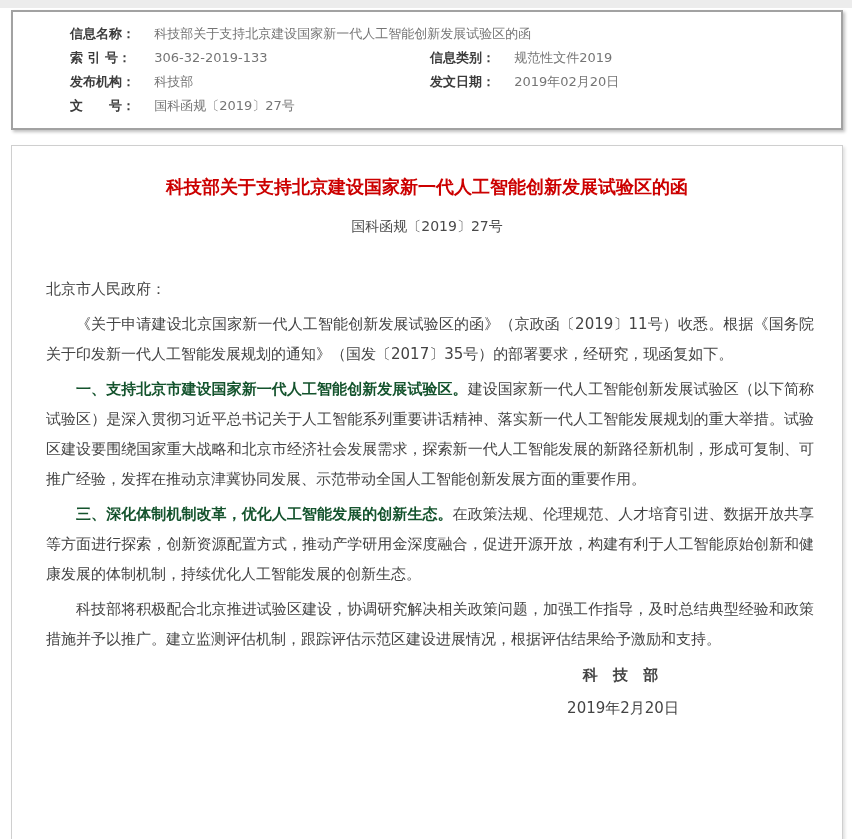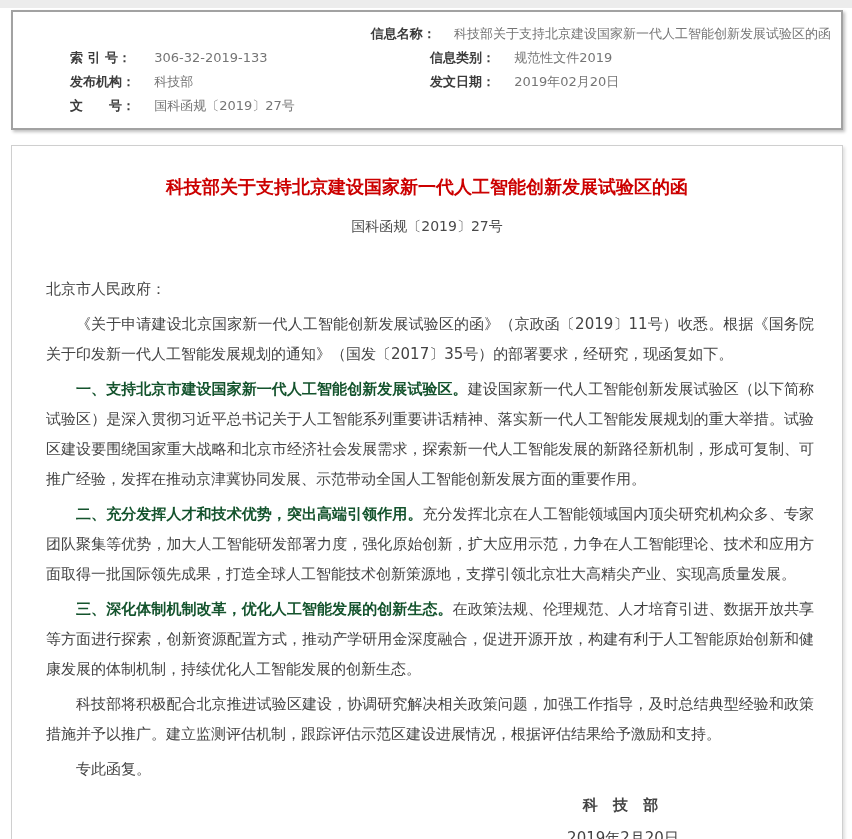--- a/index.html
+++ b/index.html
@@ -95,21 +95,21 @@
   }
   .signature { letter-spacing: 5px; font-weight: bold; }
 </style>
 </head>
 <body>
 
 <div class="top-band"></div>
 
 <div class="info-box">
   <div class="info-row">
-    <div class="info-cell-left" style="flex:1 1 auto; width:auto;text-align:right;">
+    <div class="info-cell-left" style="flex:1 1 auto; width:auto;">
       <span class="info-label">信息名称：</span>
       <span class="info-value">科技部关于支持北京建设国家新一代人工智能创新发展试验区的函</span>
     </div>
   </div>
   <div class="info-row">
     <div class="info-cell-left">
       <span class="info-label">索 引 号：</span>
       <span class="info-value">306-32-2019-133</span>
     </div>
     <div class="info-cell-right">
@@ -139,26 +139,24 @@
   <h1 class="doc-title" style="color: rgb(204, 0, 0);">科技部关于支持北京建设国家新一代人工智能创新发展试验区的函</h1>
   <div class="doc-number">国科函规〔2019〕27号</div>
 
   <div class="doc-body">
     <p class="salutation">北京市人民政府：</p>
 
     <p><span class="para-lead"></span><span>《关于申请建设北京国家新一代人工智能创新发展试验区的函》（京政函〔2019〕11号）收悉。根据《国务院关于印发新一代人工智能发展规划的通知》（国发〔2017〕35号）的部署要求，经研究，现函复如下。</span></p>
 
     <p><span class="para-lead">一、支持北京市建设国家新一代人工智能创新发展试验区。</span><span>建设国家新一代人工智能创新发展试验区（以下简称试验区）是深入贯彻习近平总书记关于人工智能系列重要讲话精神、落实新一代人工智能发展规划的重大举措。试验区建设要围绕国家重大战略和北京市经济社会发展需求，探索新一代人工智能发展的新路径新机制，形成可复制、可推广经验，发挥在推动京津冀协同发展、示范带动全国人工智能创新发展方面的重要作用。</span></p>
 
-    <p><span class="para-lead">二、充分发挥人才和技术优势，突出高端引领作用。</span><span>充分发挥北京在人工智能领域国内顶尖研究机构众多、专家团队聚集等优势，加大人工智能研发部署力度，强化原始创新，扩大应用示范，力争在人工智能理论、技术和应用方面取得一批国际领先成果，打造全球人工智能技术创新策源地，支撑引领北京壮大高精尖产业、实现高质量发展。</span></p>
 
     <p><span class="para-lead">三、深化体制机制改革，优化人工智能发展的创新生态。</span><span>在政策法规、伦理规范、人才培育引进、数据开放共享等方面进行探索，创新资源配置方式，推动产学研用金深度融合，促进开源开放，构建有利于人工智能原始创新和健康发展的体制机制，持续优化人工智能发展的创新生态。</span></p>
 
     <p><span class="para-lead"></span><span>科技部将积极配合北京推进试验区建设，协调研究解决相关政策问题，加强工作指导，及时总结典型经验和政策措施并予以推广。建立监测评估机制，跟踪评估示范区建设进展情况，根据评估结果给予激励和支持。</span></p>
 
-    <p><span class="para-lead"></span><span>专此函复。</span></p>
 
     <div class="sign-block">
       <div class="signature">科 技 部</div>
       <div class="sign-date">2019年2月20日</div>
     </div>
   </div>
 </div>
 
 </body></html>

